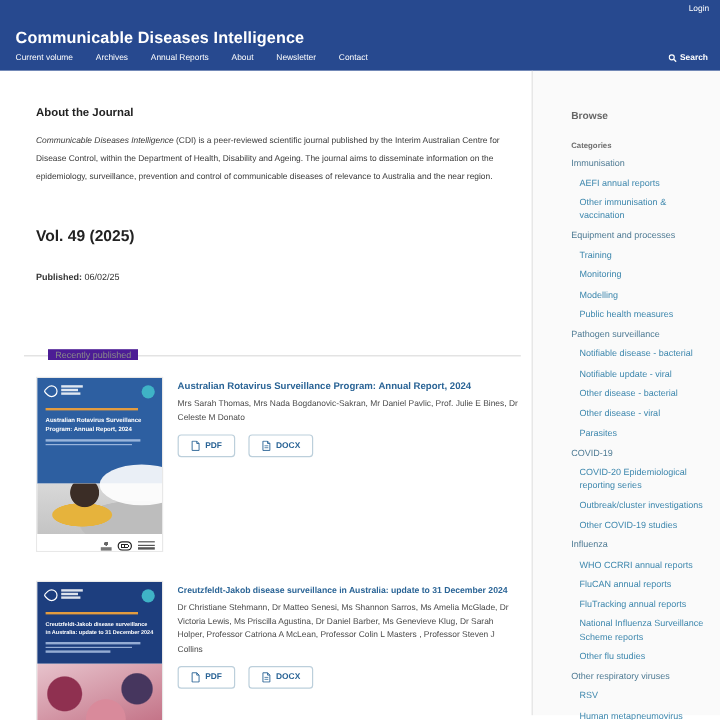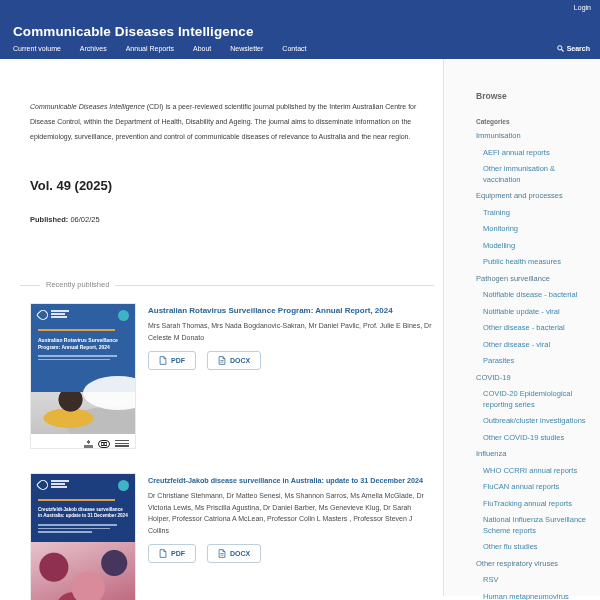--- a/index.html
+++ b/index.html
@@ -26,21 +26,21 @@
 
   
   .sec-heading{font-size:9.5px;font-weight:bold;color:#222;margin:0;}
   .about-text{font-size:7px;line-height:15px;color:#3a3a3a;margin:10px 0 0;width:404px;}
   .current-issue{margin-top:34px;}
   .vol-line{margin-top:14px;font-size:13px;font-weight:bold;color:#222;}
   .pub-line{margin-top:22px;font-size:7.5px;color:#333;}
   .pub-label{font-weight:bold;}
 
   .divider{position:relative;height:1px;background:#ddd;margin:61px 0 0 -10px;}
-  .divider-label{position:absolute;left:20px;top:-5px;background:#ffffff;padding:0 6px;color:#8a8a8a;font-size:7.5px;}
+  .divider-label{position:absolute;left:20px;top:-5px;background:#4c1d95;padding:0 6px;color:#8a8a8a;font-size:7.5px;}
 
   .article{display:flex;margin-top:17px;}
   .article+.article{margin-top:24px;}
   .article-info{flex:1;padding-top:2px;min-width:0;}
   .article-title{display:block;font-size:8px;font-weight:bold;color:#2a6496;line-height:11px;cursor:pointer;}
   .article-title.nowrap{font-size:7.2px;white-space:nowrap;overflow:hidden;}
   .article-authors{margin-top:4px;font-size:7px;line-height:11.5px;color:#4a4a4a;}
   .btn-row{margin-top:8px;display:flex;gap:11px;}
   .galley-btn{display:inline-flex;align-items:center;gap:4px;border:1px solid #bccfdb;border-radius:3px;
     background:#fff;color:#2a6496;font-size:7px;font-weight:bold;padding:4px 10px;cursor:pointer;
@@ -124,20 +124,21 @@
       <span>Search</span>
     </a>
   </nav>
 </header>
 
 <div class="page">
 
   <main class="main">
 
     <section>
+      <h2 class="sec-heading">About the Journal</h2>
       <p class="about-text"><i>Communicable Diseases Intelligence</i><span> (CDI) is a peer-reviewed scientific journal published by the Interim Australian Centre for Disease Control, within the Department of Health, Disability and Ageing. The journal aims to disseminate information on the epidemiology, surveillance, prevention and control of communicable diseases of relevance to Australia and the near region.</span></p>
     </section>
 
     <section class="current-issue">
       <div class="vol-line">Vol. 49 (2025)</div>
       <div class="pub-line">
         <span class="pub-label">Published:</span>
         <span>06/02/25</span>
       </div>
     </section>

